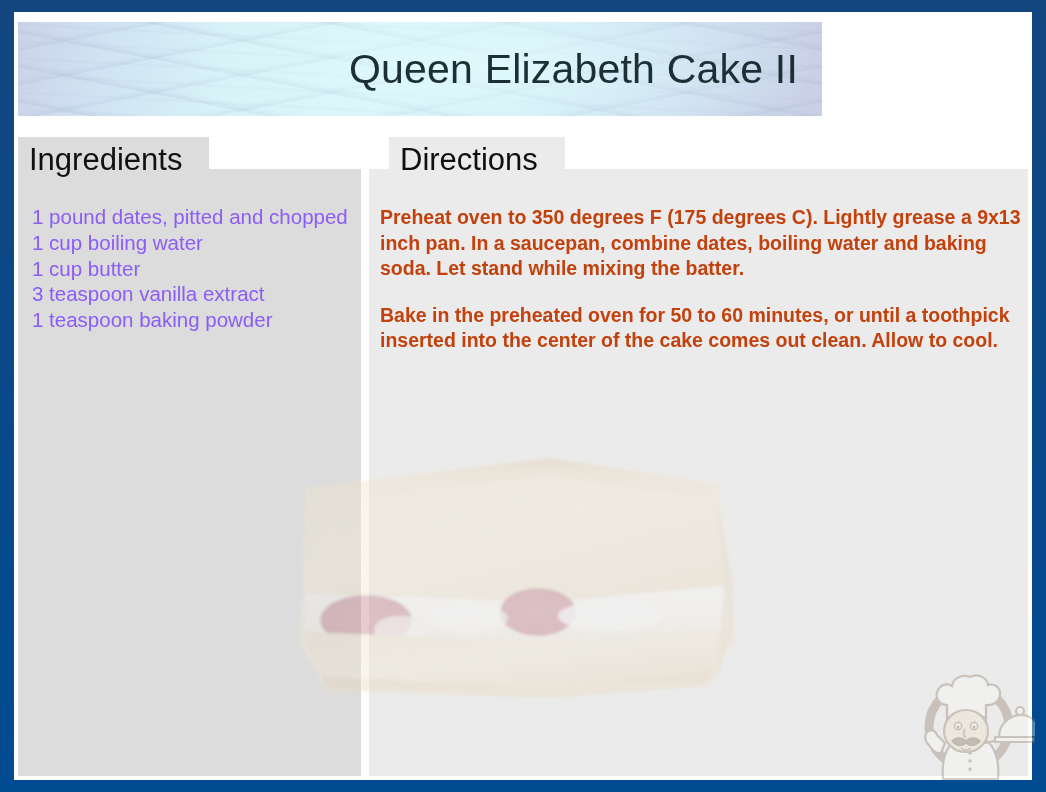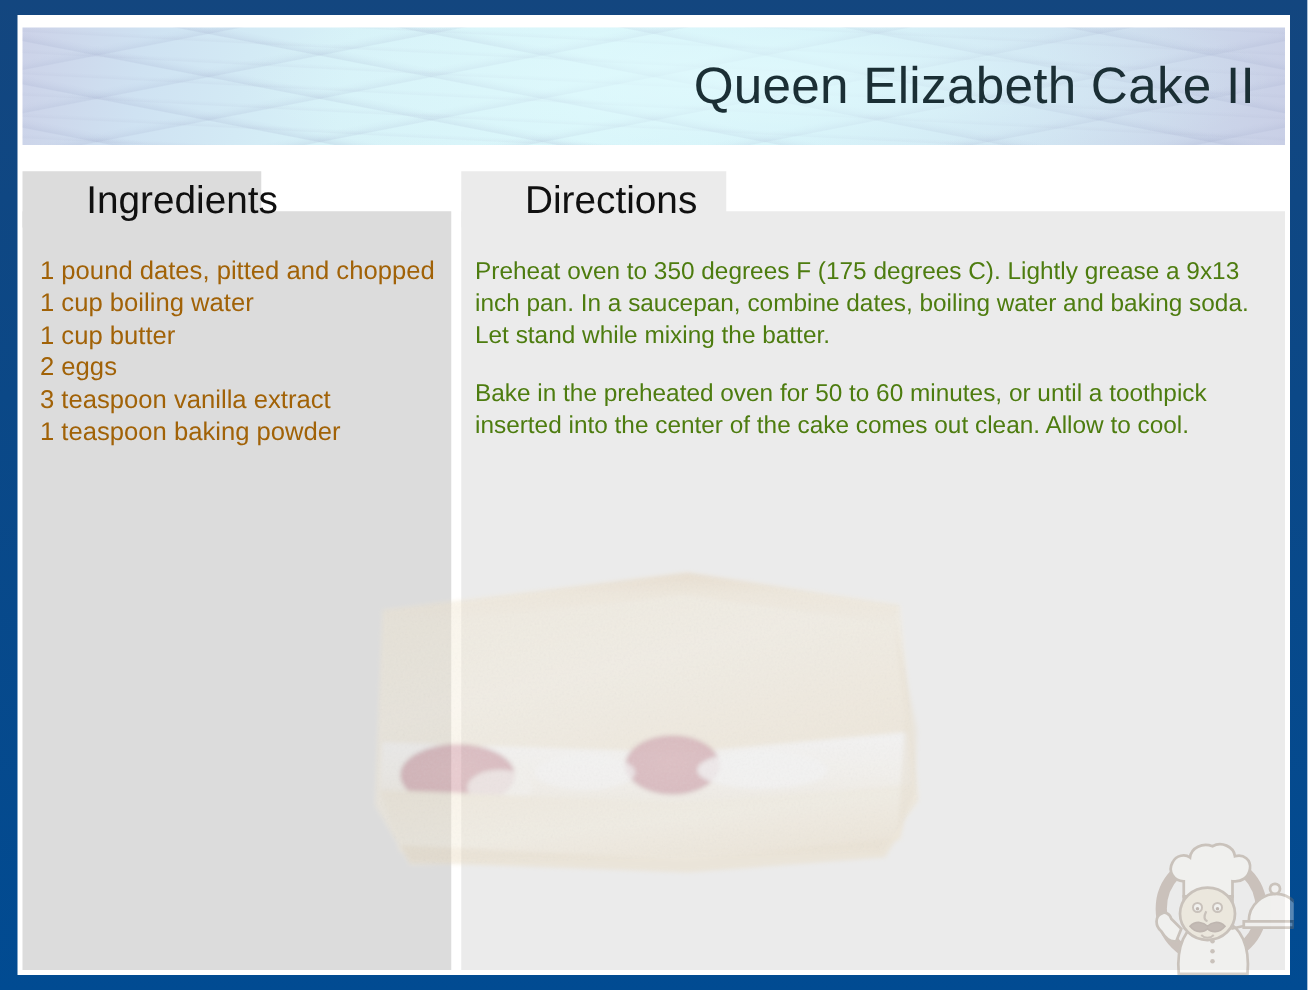--- a/index.html
+++ b/index.html
@@ -37,21 +37,21 @@
     width: 1018px;
     height: 768px;
     background: #ffffff;
   }
 
   
   #banner {
     position: absolute;
     left: 4px;
     top: 10px;
-    width: 1010px;
+    width: 804px;
     height: 94px;
     overflow: hidden;
     background: linear-gradient(100deg,
         #ccd2e8 0%,
         #cfe2f2 10%,
         #d7f2f8 26%,
         #d9f6fa 45%,
         #d4f1f8 62%,
         #cfe3f1 80%,
         #c9cfe6 100%);
@@ -138,58 +138,58 @@
     padding-left: 11px;
     box-sizing: border-box;
   }
   #ingredients-tab {
     left: 4px;
     top: 125px;
     width: 191px;
     background: #dcdcdc;
   }
   #directions-tab {
-    left: 355px;
+    left: 375px;
     top: 125px;
-    width: 212px;
+    width: 176px;
     background: #ebebeb;
   }
   .tab-label {
     font-size: 31px;
     line-height: 1;
     color: #101010;
     white-space: nowrap;
-    margin-left: 40px;
   }
 
   
   #ingredients-list {
     position: absolute;
     left: 18px;
     top: 192px;
     width: 318px;
     font-size: 20.5px;
     line-height: 25.8px;
-    color: #a16207;
+    color: #8b5cf6;
     z-index: 4;
   }
   #ingredients-list .ingredient {
     white-space: normal;
   }
 
   
   #directions-body {
     position: absolute;
     left: 366px;
     top: 193px;
     width: 648px;
     font-size: 19.5px;
     line-height: 25.5px;
-    color: #4d7c0f;
+    color: #c2410c;
     z-index: 4;
+    font-weight: bold;
   }
   #directions-body p {
     margin: 0 0 21px 0;
     white-space: pre-wrap;
   }
   #directions-body p:last-child { margin-bottom: 16px; }
 
   
   #cake-photo {
     position: absolute;
@@ -238,21 +238,20 @@
       <span class="tab-label">Ingredients</span>
     </div>
     <div class="tab" id="directions-tab">
       <span class="tab-label">Directions</span>
     </div>
 
     <div id="ingredients-list">
       <div class="ingredient">1 pound dates, pitted and chopped</div>
       <div class="ingredient">1 cup boiling water</div>
       <div class="ingredient">1 cup butter</div>
-      <div class="ingredient">2 eggs</div>
       <div class="ingredient">3 teaspoon vanilla extract</div>
       <div class="ingredient">1 teaspoon baking powder</div>
     </div>
 
     <div id="directions-body">
       <p>Preheat oven to 350 degrees F (175 degrees C). Lightly grease a 9x13 inch pan. In a saucepan, combine dates, boiling water and baking soda. Let stand while mixing the batter.</p>
       <p>Bake in the preheated oven for 50 to 60 minutes, or until a toothpick inserted into the center of the cake comes out clean. Allow to cool.</p>
     </div>
 
     <svg id="cake-photo" viewBox="0 0 530 300">

